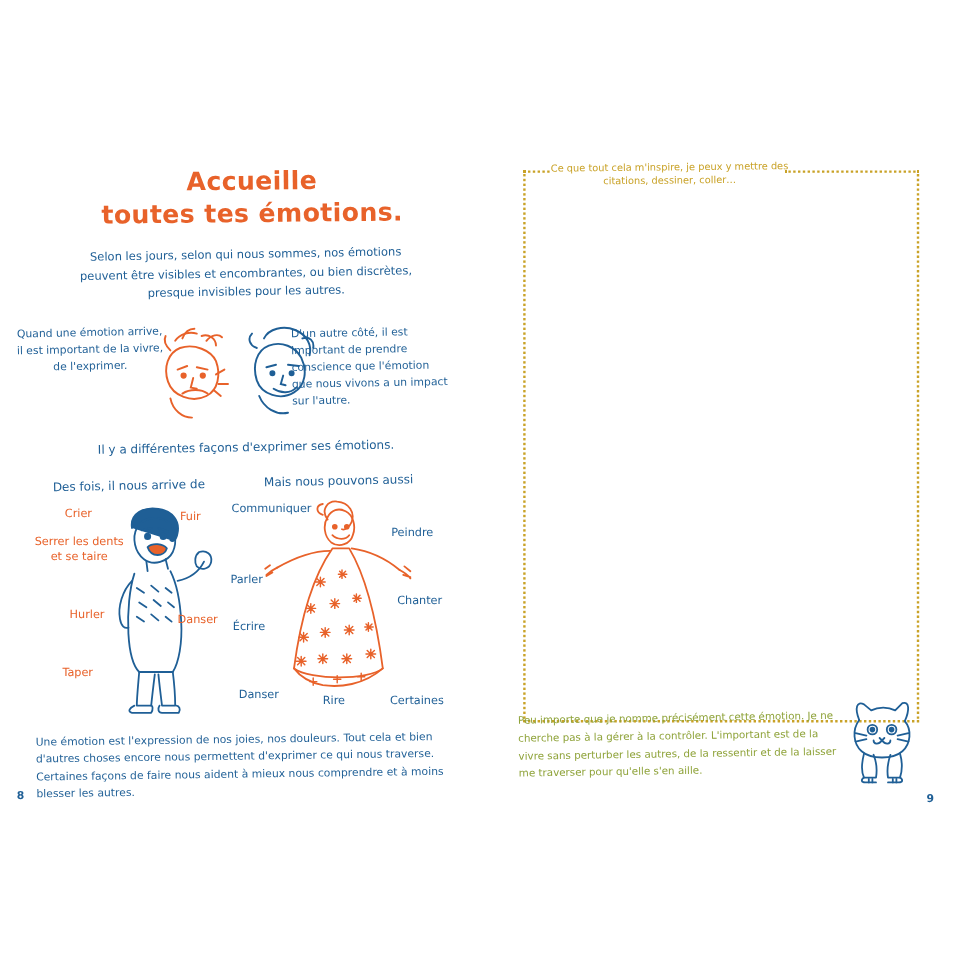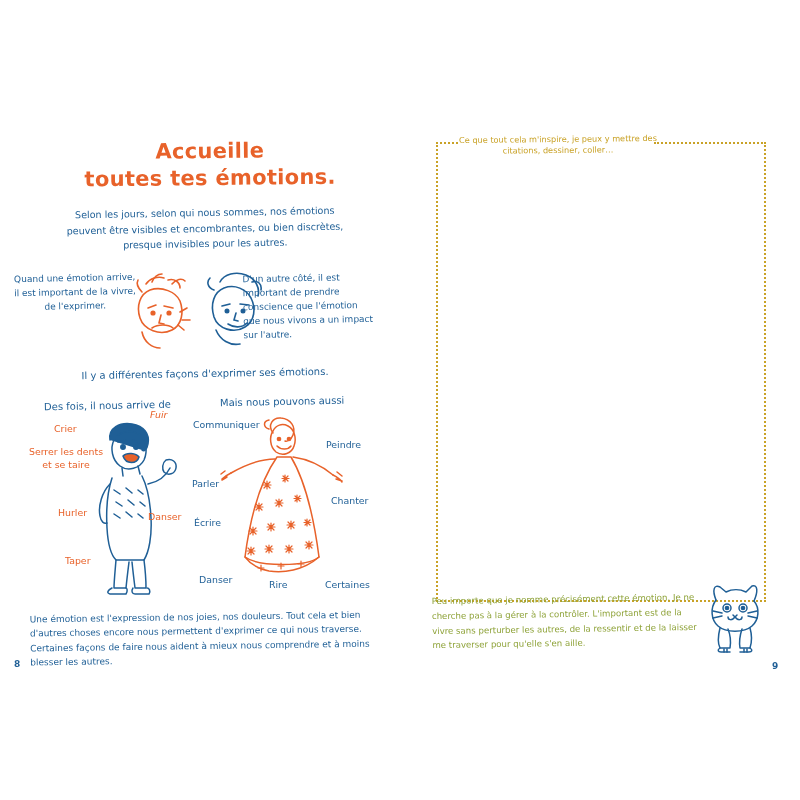--- a/index.html
+++ b/index.html
@@ -308,25 +308,25 @@
             <path d="M90 126 l0 8 M86 130 l8 0 M87 127 l6 6 M93 127 l-6 6"></path>
             <path d="M62 148 l0 6 M59 151 l6 0"></path>
             <path d="M42 150 l0 6 M39 153 l6 0"></path>
             <path d="M82 146 l0 6 M79 149 l6 0"></path>
           </g>
         </g>
       </svg>
     </div>
 
     <div class="word" style="left:54px; top:302px;">Crier</div>
-    <div class="word" style="left:150px; top:288px;font-style:italic;">Fuir</div>
+    <div class="word" style="left:150px; top:304px;">Fuir</div>
     <div class="word" style="left:26px; top:325px; width:80px; text-align:center;">Serrer les dents et se taire</div>
     <div class="word" style="left:58px; top:386px;">Hurler</div>
     <div class="word" style="left:148px; top:390px;">Danser</div>
-    <div class="word" style="left:52px; top:434px;margin-left:13px;">Taper</div>
+    <div class="word" style="left:52px; top:434px;">Taper</div>
 
     <div class="word word-blue" style="left:193px; top:298px;">Communiquer</div>
     <div class="word word-blue" style="left:326px; top:318px;">Peindre</div>
     <div class="word word-blue" style="left:192px; top:357px;">Parler</div>
     <div class="word word-blue" style="left:331px; top:374px;">Chanter</div>
     <div class="word word-blue" style="left:194px; top:396px;">Écrire</div>
     <div class="word word-blue" style="left:199px; top:453px;">Danser</div>
     <div class="word word-blue" style="left:269px; top:458px;">Rire</div>
     <div class="word word-blue" style="left:325px; top:458px;">Certaines</div>
 

